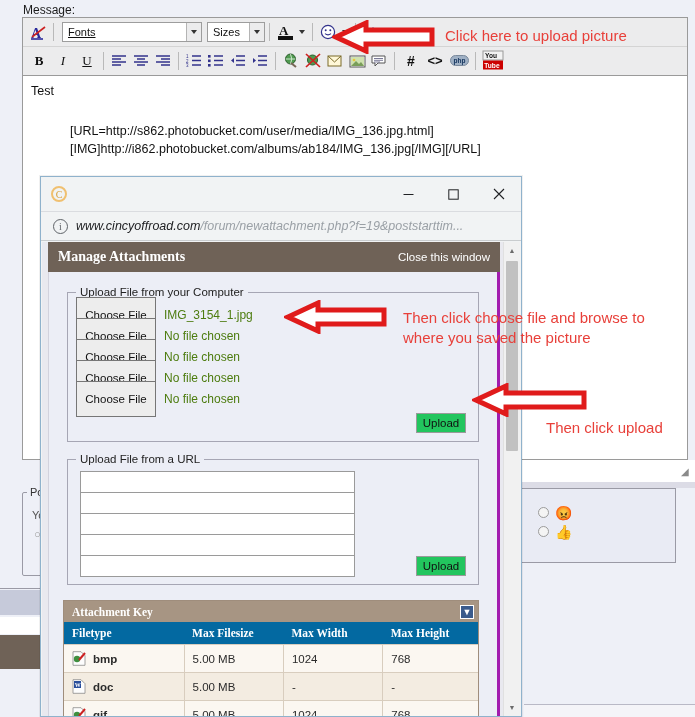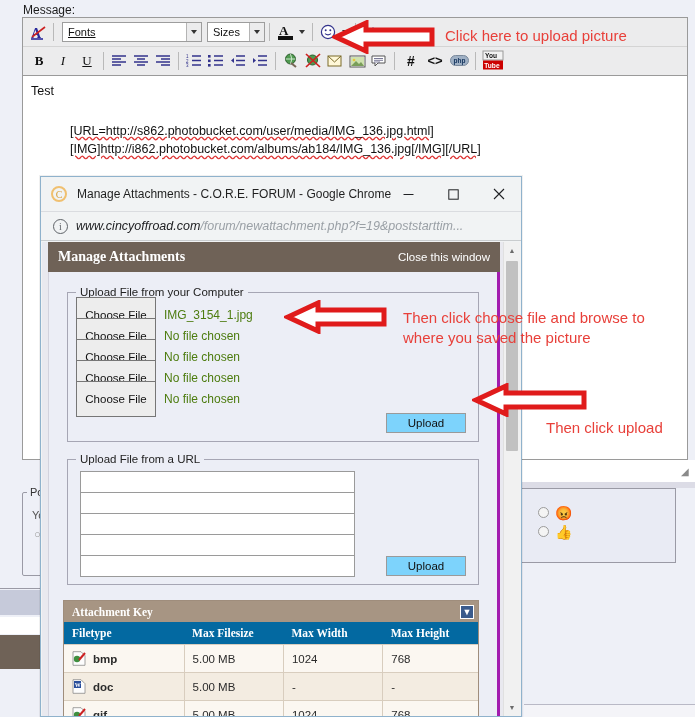--- a/index.html
+++ b/index.html
@@ -67,21 +67,21 @@
     position: absolute; left: 22px; top: 75px;
     width: 666px; height: 385px;
     background: #fff; border: 1px solid #9a9a9a;
     font-family: "Liberation Sans", sans-serif;
     font-size: 12.5px; color: #111;
     padding: 6px 8px; line-height: 1.45;
     overflow: hidden;
   }
   .msg-line { white-space: pre; }
   .msg-blank { height: 22px; }
-  .u-red { text-decoration: underline; text-decoration-color: #d33; text-decoration-style: wavy; padding-left: 39px; }
+  .u-red { text-decoration-color: #d33; text-decoration-style: wavy; padding-left: 39px; }
 
   
   .bg-btn-sm {
     position: absolute; left: 46px; top: 466px; width: 56px; height: 20px;
     background: #ededed; border: 1px solid #8b8b8b;
   }
   .bg-fieldset {
     position: absolute; border: 1px solid #9a9aa5; border-radius: 2px;
   }
   .bg-fs-legend {
@@ -169,21 +169,21 @@
   .file-row { display: flex; align-items: center; height: 21px; gap: 0; }
   .choose-btn {
     width: 80px; height: 36px; background: #ededed;
     border: 1px solid #767676; font-size: 11.5px; color: #111;
     display:flex; align-items:center; justify-content:center; cursor:pointer;
     font-family:"Liberation Sans", sans-serif;
   }
   .file-name { font-size: 12px; color: #4d7c0f; margin-left: 8px; white-space: nowrap; }
 
   .upload-btn {
-    width: 80px; height: 20px; background: #7dd3fc;
+    width: 50px; height: 20px; background: #22c55e;
     border: 1px solid #9a9a9a; font-size: 11.5px; color: #111;
     display:flex; align-items:center; justify-content:center; cursor:pointer;
   }
   .upload-row { display:flex; justify-content: flex-end; margin-top: 4px; padding-right: 4px;}
 
   .url-input {
     display:block; width: 275px; height: 22px; background: #fff;
     border: 1px solid #9a9a9a; margin: 0 0 -1px 4px;
     font-size: 12px; padding: 0 4px; font-family:"Liberation Sans", sans-serif;
   }
@@ -469,21 +469,20 @@
   </div>
   <div class="bg-hr" style="left:524px; top:704px; width:171px; height:1px; background:#b9b9c6;"></div>
   <div class="bg-white" style="left:524px; top:705px; width:171px; height:12px; background:#f4f4f8;"></div>
   <div class="bg-fs-legend" style="left:678px; top:466px; background:transparent; color:#8a8a8a; font-size:10px; transform:rotate(0deg);">◢</div>
 </div>
 
 <div id="chrome-win">
 
   <div class="ch-titlebar">
     <span class="ch-favicon">C</span>
-    <span class="ch-title">Manage Attachments - C.O.R.E. FORUM - Google Chrome</span>
     <div class="ch-winbtns">
       <div class="ch-winbtn">
         <svg width="11" height="11" viewBox="0 0 11 11">
             <path d="M0.5 5.5 h10" stroke="#202124" stroke-width="1"></path>
           </svg>
       </div>
       <div class="ch-winbtn">
         <svg width="11" height="11" viewBox="0 0 11 11">
             <rect x="0.8" y="0.8" width="9.4" height="9.4" fill="none" stroke="#202124" stroke-width="1"></rect>
           </svg>

